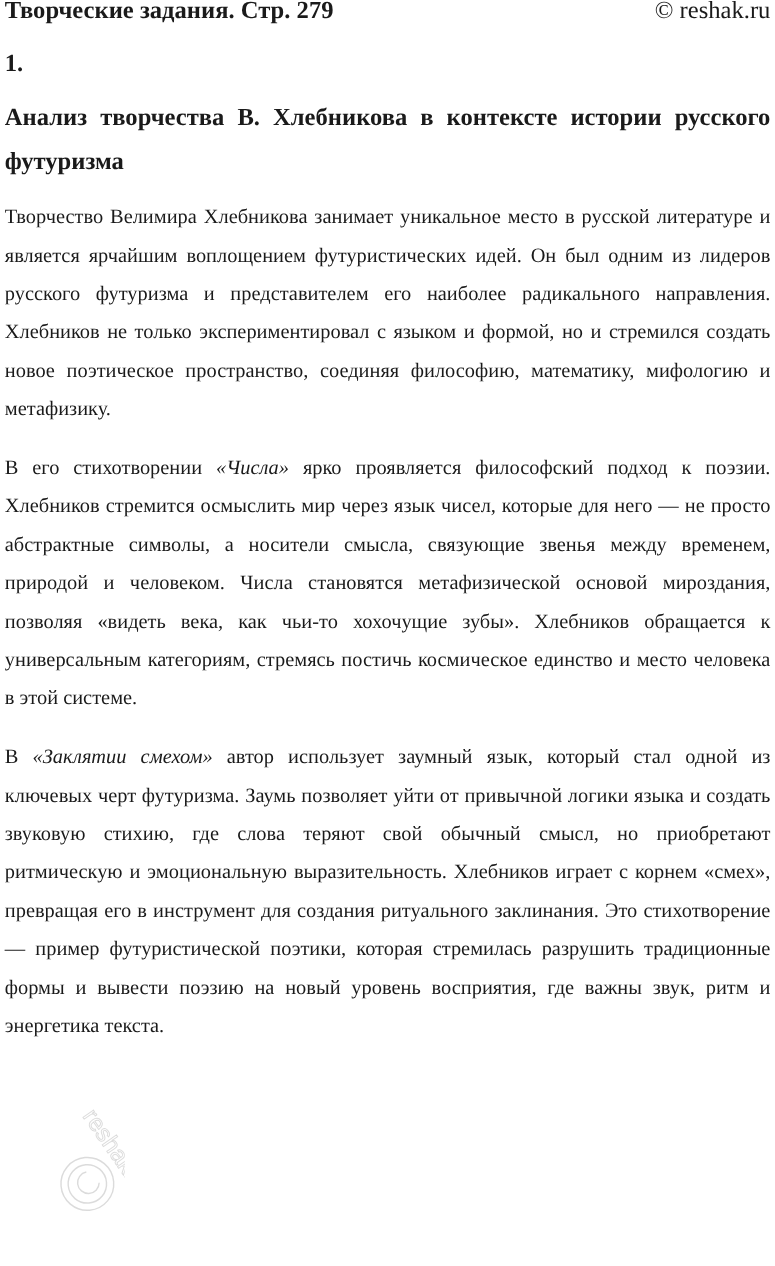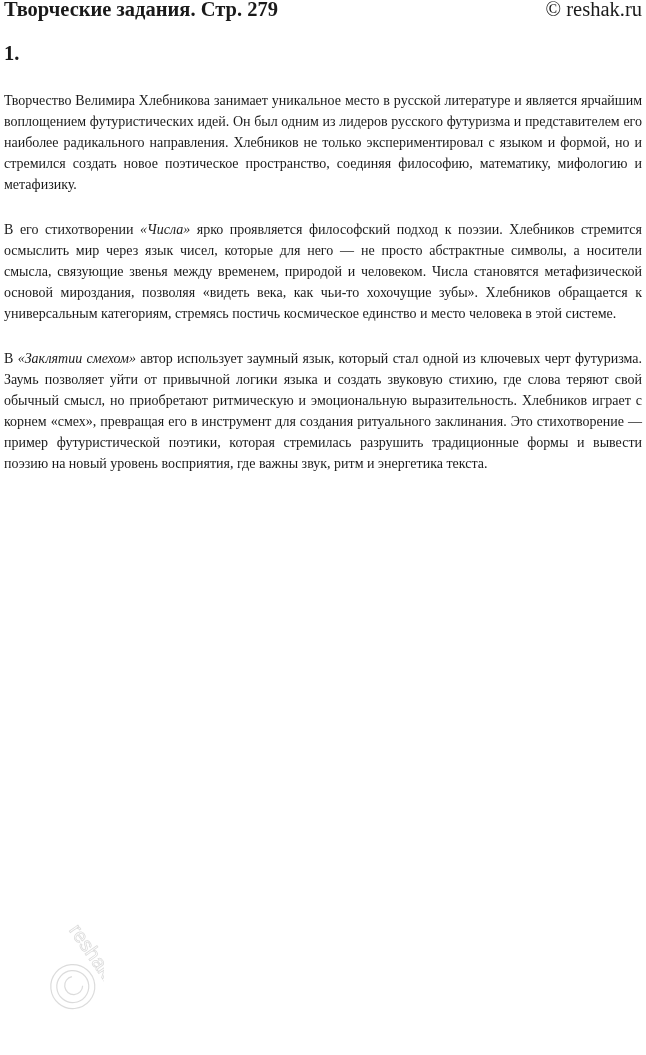--- a/index.html
+++ b/index.html
@@ -44,24 +44,24 @@
     }
     .section-heading {
       font-weight: bold;
       font-size: 20.5px;
       line-height: 37px;
       margin-top: 14px;
       text-align: justify;
       text-align-last: left;
     }
     .paragraph {
-      font-size: 14px;
-      line-height: 21px;
+      font-size: 17px;
+      line-height: 32px;
       text-align: justify;
-      margin-top: 24px;
+      margin-top: 11px;
     }
     .paragraph em {
     }
     .watermark {
       position: absolute;
       left: 14px;
       top: 915px;
       width: 90px;
       height: 120px;
       pointer-events: none;
@@ -72,20 +72,21 @@
 <body>
 
 <div class="page">
   <div class="header">
     <span class="header-title">Творческие задания. Стр. 279</span>
     <span class="header-site">© reshak.ru</span>
   </div>
 
   <div class="task-number">1.</div>
 
+  <div class="section-heading">Анализ творчества В. Хлебникова в контексте истории русского футуризма</div>
 
   <p class="paragraph"><span>Творчество Велимира Хлебникова занимает уникальное место в русской литературе и является ярчайшим воплощением футуристических идей. Он был одним из лидеров русского футуризма и представителем его наиболее радикального направления. Хлебников не только экспериментировал с языком и формой, но и стремился создать новое поэтическое пространство, соединяя философию, математику, мифологию и метафизику.</span></p>
 
   <p class="paragraph"><span>В его стихотворении </span><em>«Числа»</em><span> ярко проявляется философский подход к поэзии. Хлебников стремится осмыслить мир через язык чисел, которые для него — не просто абстрактные символы, а носители смысла, связующие звенья между временем, природой и человеком. Числа становятся метафизической основой мироздания, позволяя «видеть века, как чьи-то хохочущие зубы». Хлебников обращается к универсальным категориям, стремясь постичь космическое единство и место человека в этой системе.</span></p>
 
   <p class="paragraph"><span>В </span><em>«Заклятии смехом»</em><span> автор использует заумный язык, который стал одной из ключевых черт футуризма. Заумь позволяет уйти от привычной логики языка и создать звуковую стихию, где слова теряют свой обычный смысл, но приобретают ритмическую и эмоциональную выразительность. Хлебников играет с корнем «смех», превращая его в инструмент для создания ритуального заклинания. Это стихотворение — пример футуристической поэтики, которая стремилась разрушить традиционные формы и вывести поэзию на новый уровень восприятия, где важны звук, ритм и энергетика текста.</span></p>
 </div>
 
 <svg class="watermark" viewBox="0 0 90 120" xmlns="http://www.w3.org/2000/svg">
   <g transform="rotate(-50 45 60)" fill="none" stroke="#9a9a9a" stroke-width="1.2">

